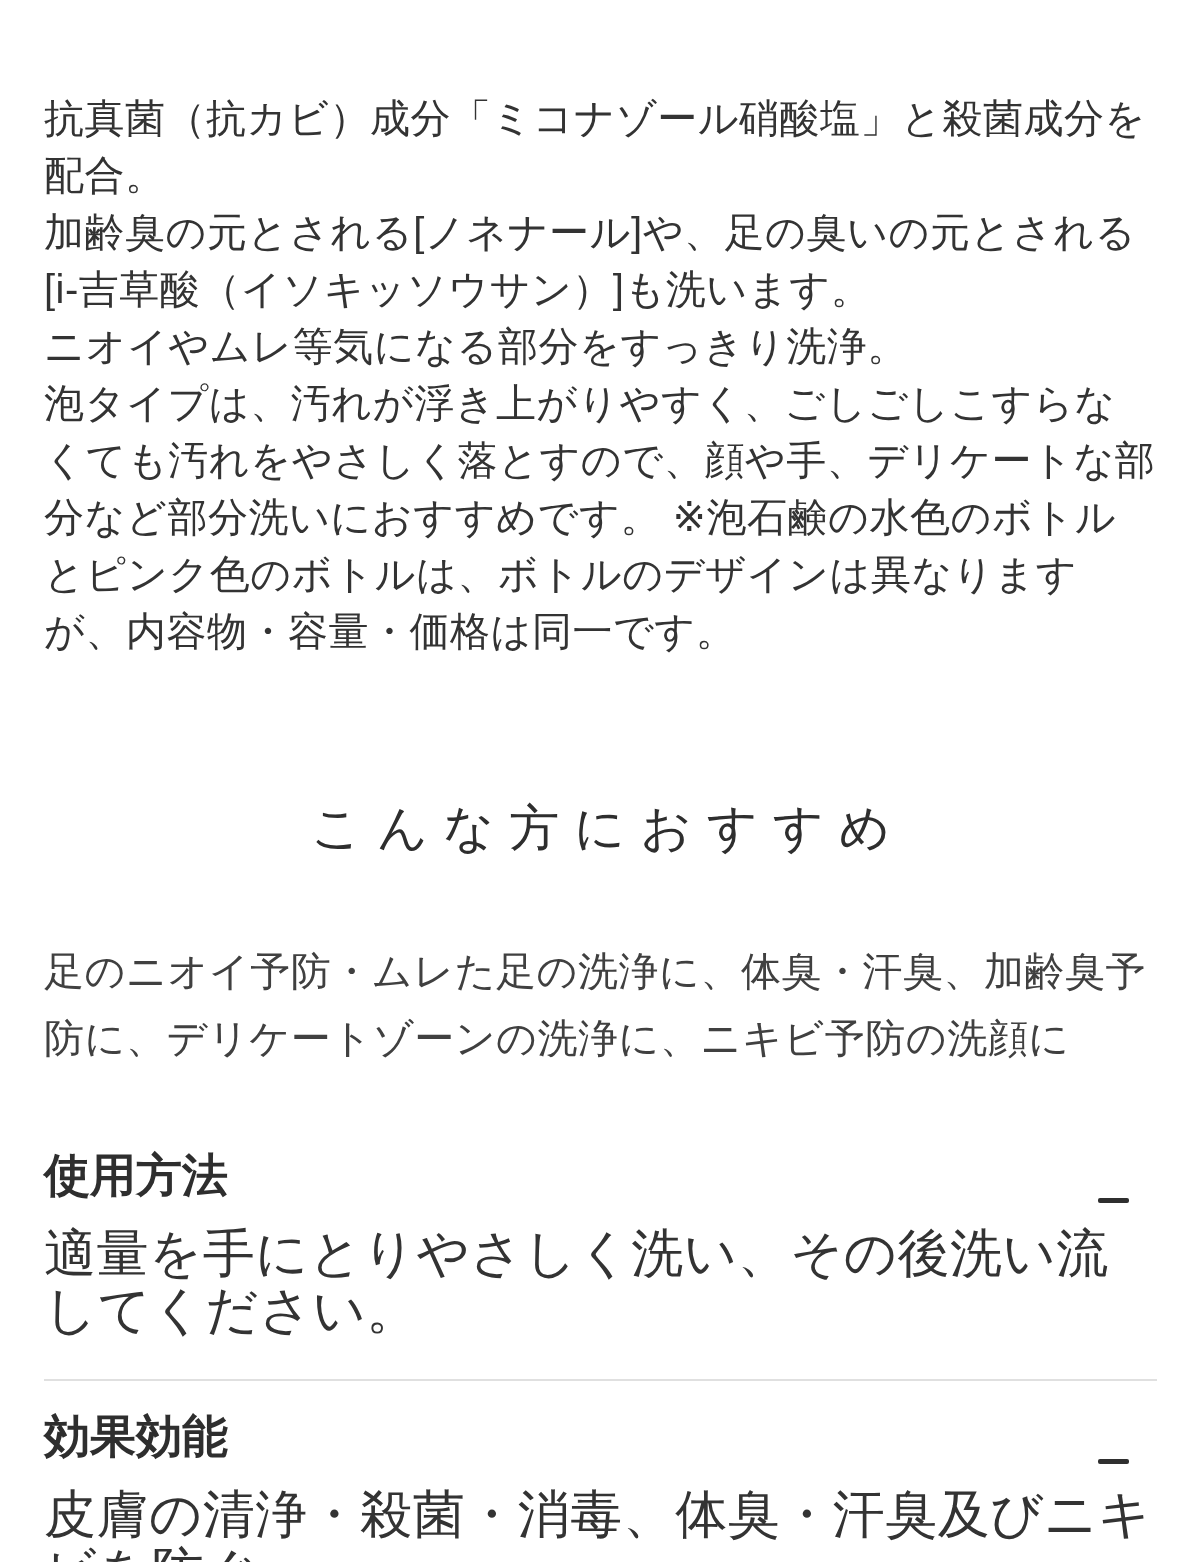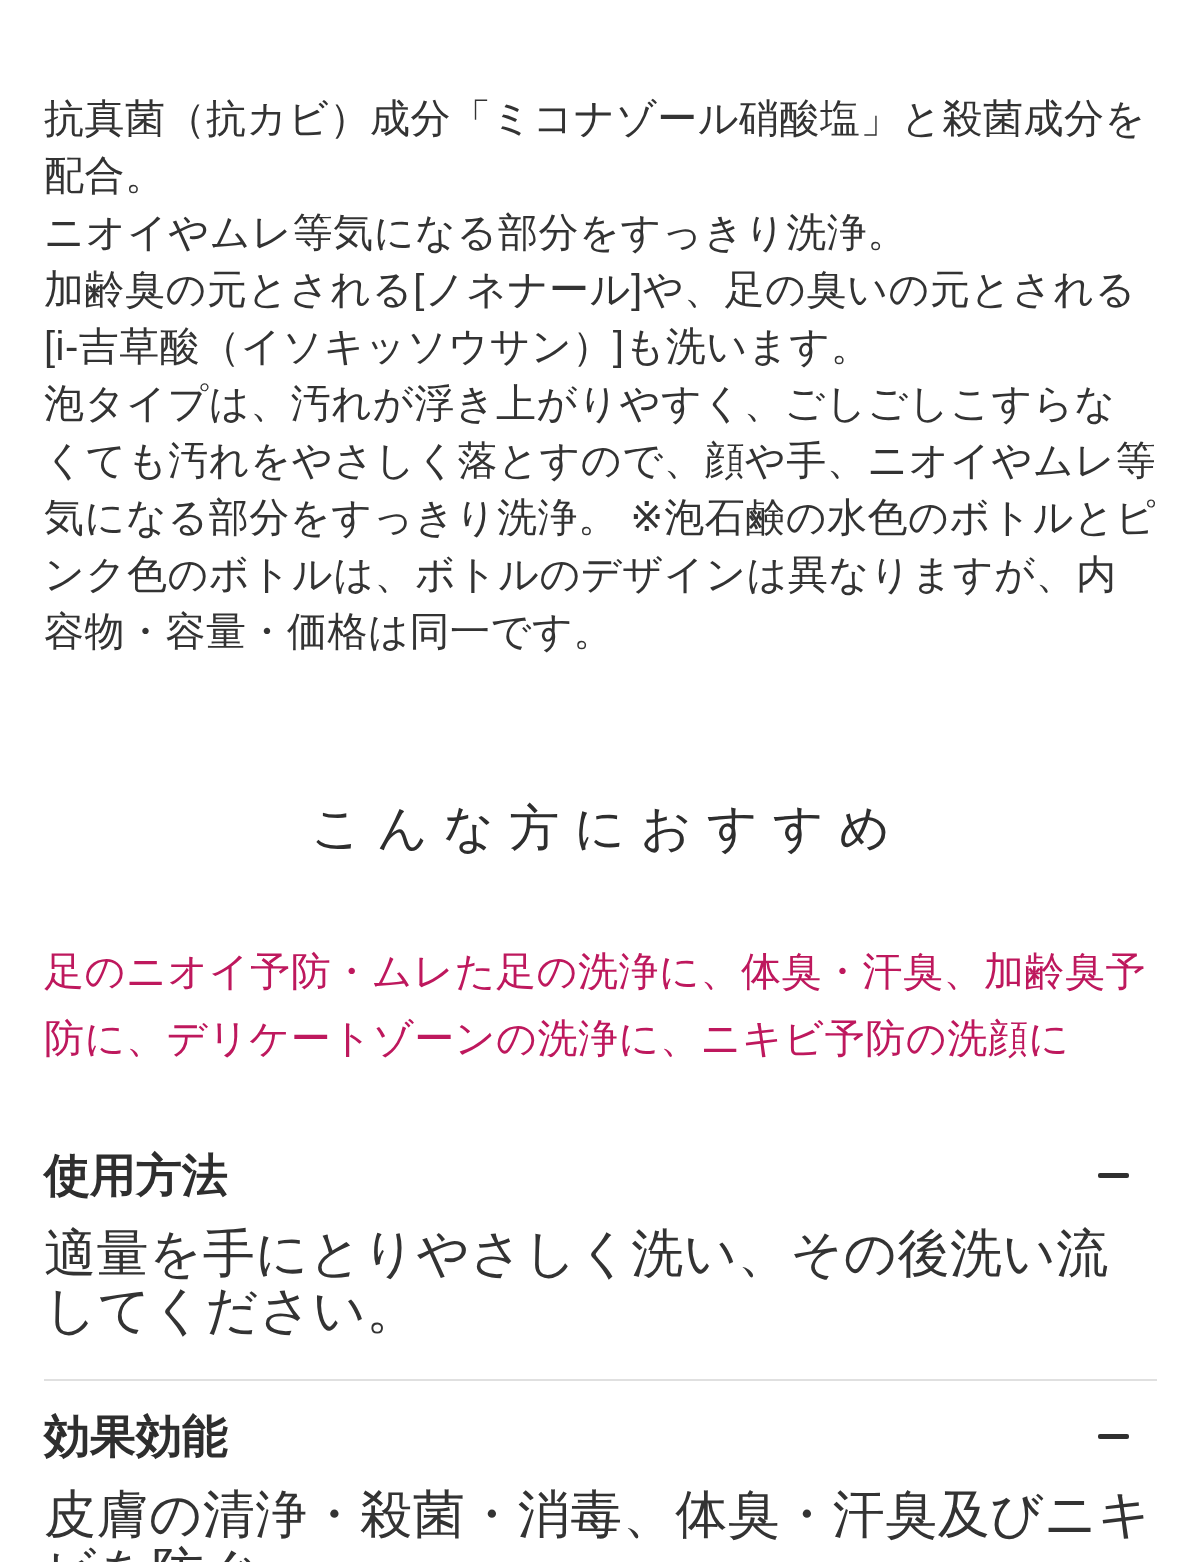--- a/index.html
+++ b/index.html
@@ -35,27 +35,27 @@
     color: #2e2e2e;
     text-indent: 15px; 
   }
   
   .recommend-text {
     margin-top: 80px;
     font-size: 40px;
     line-height: 67px;
     letter-spacing: 0.5px;
     word-break: break-all;
-    color: #be185d;
+    color: #404040;
   }
   
   .accordion-header {
     margin-top: 75px;
     display: flex;
-    align-items: center;
+    align-items: flex-end;
     justify-content: space-between;
     cursor: pointer;
   }
   .accordion-header.second { margin-top: 27px; }
   .accordion-title {
     font-size: 46px;
     line-height: 56px;
     font-weight: bold;
     color: #2e2e2e;
   }
@@ -84,23 +84,23 @@
   }
   .divider.second { margin-top: 38px; }
 </style>
 </head>
 <body>
 
 <div class="page">
 
   <div class="intro-text">
     <div>抗真菌（抗カビ）成分「ミコナゾール硝酸塩」と殺菌成分を配合。</div>
+    <div>加齢臭の元とされる[ノネナール]や、足の臭いの元とされる[i-吉草酸（イソキッソウサン）]も洗います。</div>
     <div>ニオイやムレ等気になる部分をすっきり洗浄。</div>
-    <div>加齢臭の元とされる[ノネナール]や、足の臭いの元とされる[i-吉草酸（イソキッソウサン）]も洗います。</div>
-    <div>泡タイプは、汚れが浮き上がりやすく、ごしごしこすらなくても汚れをやさしく落とすので、顔や手、ニオイやムレ等気になる部分をすっきり洗浄。 ※泡石鹸の水色のボトルとピンク色のボトルは、ボトルのデザインは異なりますが、内容物・容量・価格は同一です。</div>
+    <div>泡タイプは、汚れが浮き上がりやすく、ごしごしこすらなくても汚れをやさしく落とすので、顔や手、デリケートな部分など部分洗いにおすすめです。 ※泡石鹸の水色のボトルとピンク色のボトルは、ボトルのデザインは異なりますが、内容物・容量・価格は同一です。</div>
   </div>
 
   <h2 class="recommend-heading">こんな方におすすめ</h2>
 
   <p class="recommend-text">足のニオイ予防・ムレた足の洗浄に、体臭・汗臭、加齢臭予防に、デリケートゾーンの洗浄に、ニキビ予防の洗顔に</p>
 
   <div class="accordion-header">
     <h3 class="accordion-title">使用方法</h3>
     <span class="minus-icon"></span>
   </div>

